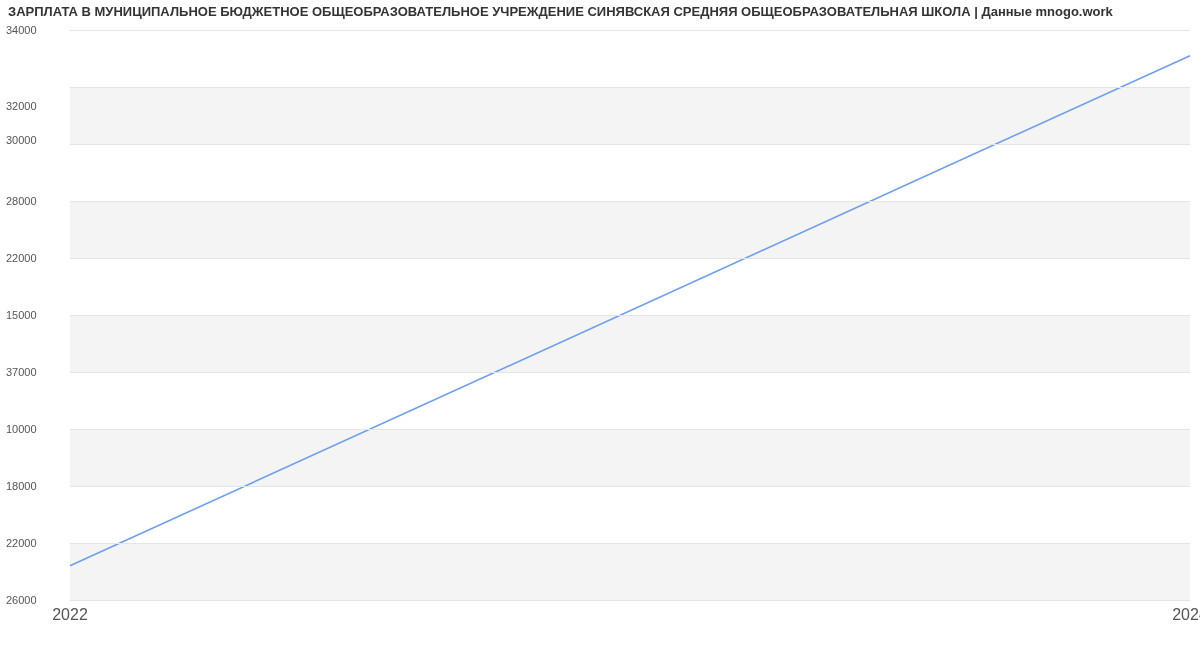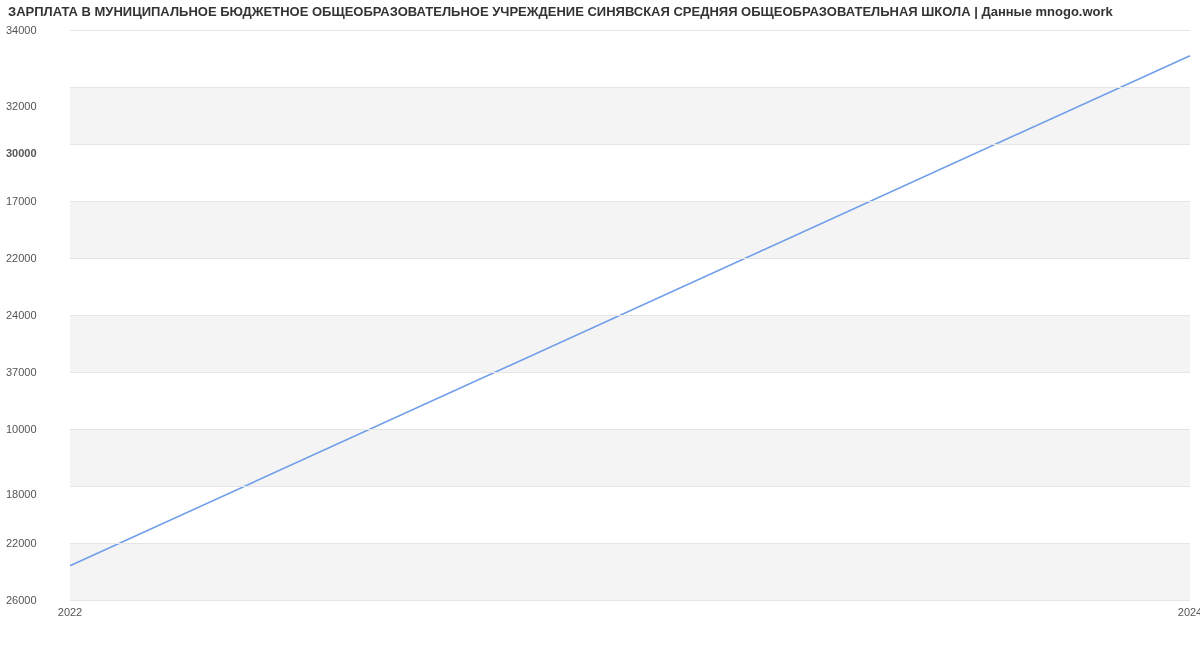--- a/index.html
+++ b/index.html
@@ -53,21 +53,21 @@
     right: 1134px;
     width: 60px;
     text-align: left;
     font-size: 11px;
     color: #555;
     transform: translateY(-50%);
   }
   .xlabel {
     position: absolute;
     top: 606px;
-    font-size: 11px;
+    font-size: 16px;
     color: #555;
     transform: translateX(-50%);
   }
   svg.line {
     position: absolute;
     left: 0;
     top: 0;
     width: 100%;
     height: 100%;
     overflow: visible;
@@ -94,24 +94,24 @@
       <div class="gridline" style="top: 342px;"></div>
       <div class="gridline" style="top: 285px;"></div>
       <div class="gridline" style="top: 228px;"></div>
       <div class="gridline" style="top: 171px;"></div>
       <div class="gridline" style="top: 114px;"></div>
       <div class="gridline" style="top: 57px;"></div>
       <div class="gridline" style="top: 0px;"></div>
     </div>
 <div class="ylabel" style="top: 600px;">26000</div>
     <div class="ylabel" style="top: 543px;">22000</div>
-    <div class="ylabel" style="top: 486px; margin-top: 8px;">18000</div>
+    <div class="ylabel" style="top: 486px;">18000</div>
     <div class="ylabel" style="top: 429px;">10000</div>
     <div class="ylabel" style="top: 372px;">37000</div>
-    <div class="ylabel" style="top: 315px;">24000</div>
+    <div class="ylabel" style="top: 315px;">15000</div>
     <div class="ylabel" style="top: 258px;">22000</div>
-    <div class="ylabel" style="top: 201px;">17000</div>
-    <div class="ylabel" style="top: 153px; font-weight: bold;">30000</div>
+    <div class="ylabel" style="top: 201px;">28000</div>
+    <div class="ylabel" style="top: 140px;">30000</div>
     <div class="ylabel" style="top: 70px; margin-top: 36px;">32000</div>
     <div class="ylabel" style="top: 30px;">34000</div>
     <div class="xlabel" style="left: 70px;">2022</div>
     <div class="xlabel" style="left: 1190px;">2024</div>
   </div>
 
 </body></html>

